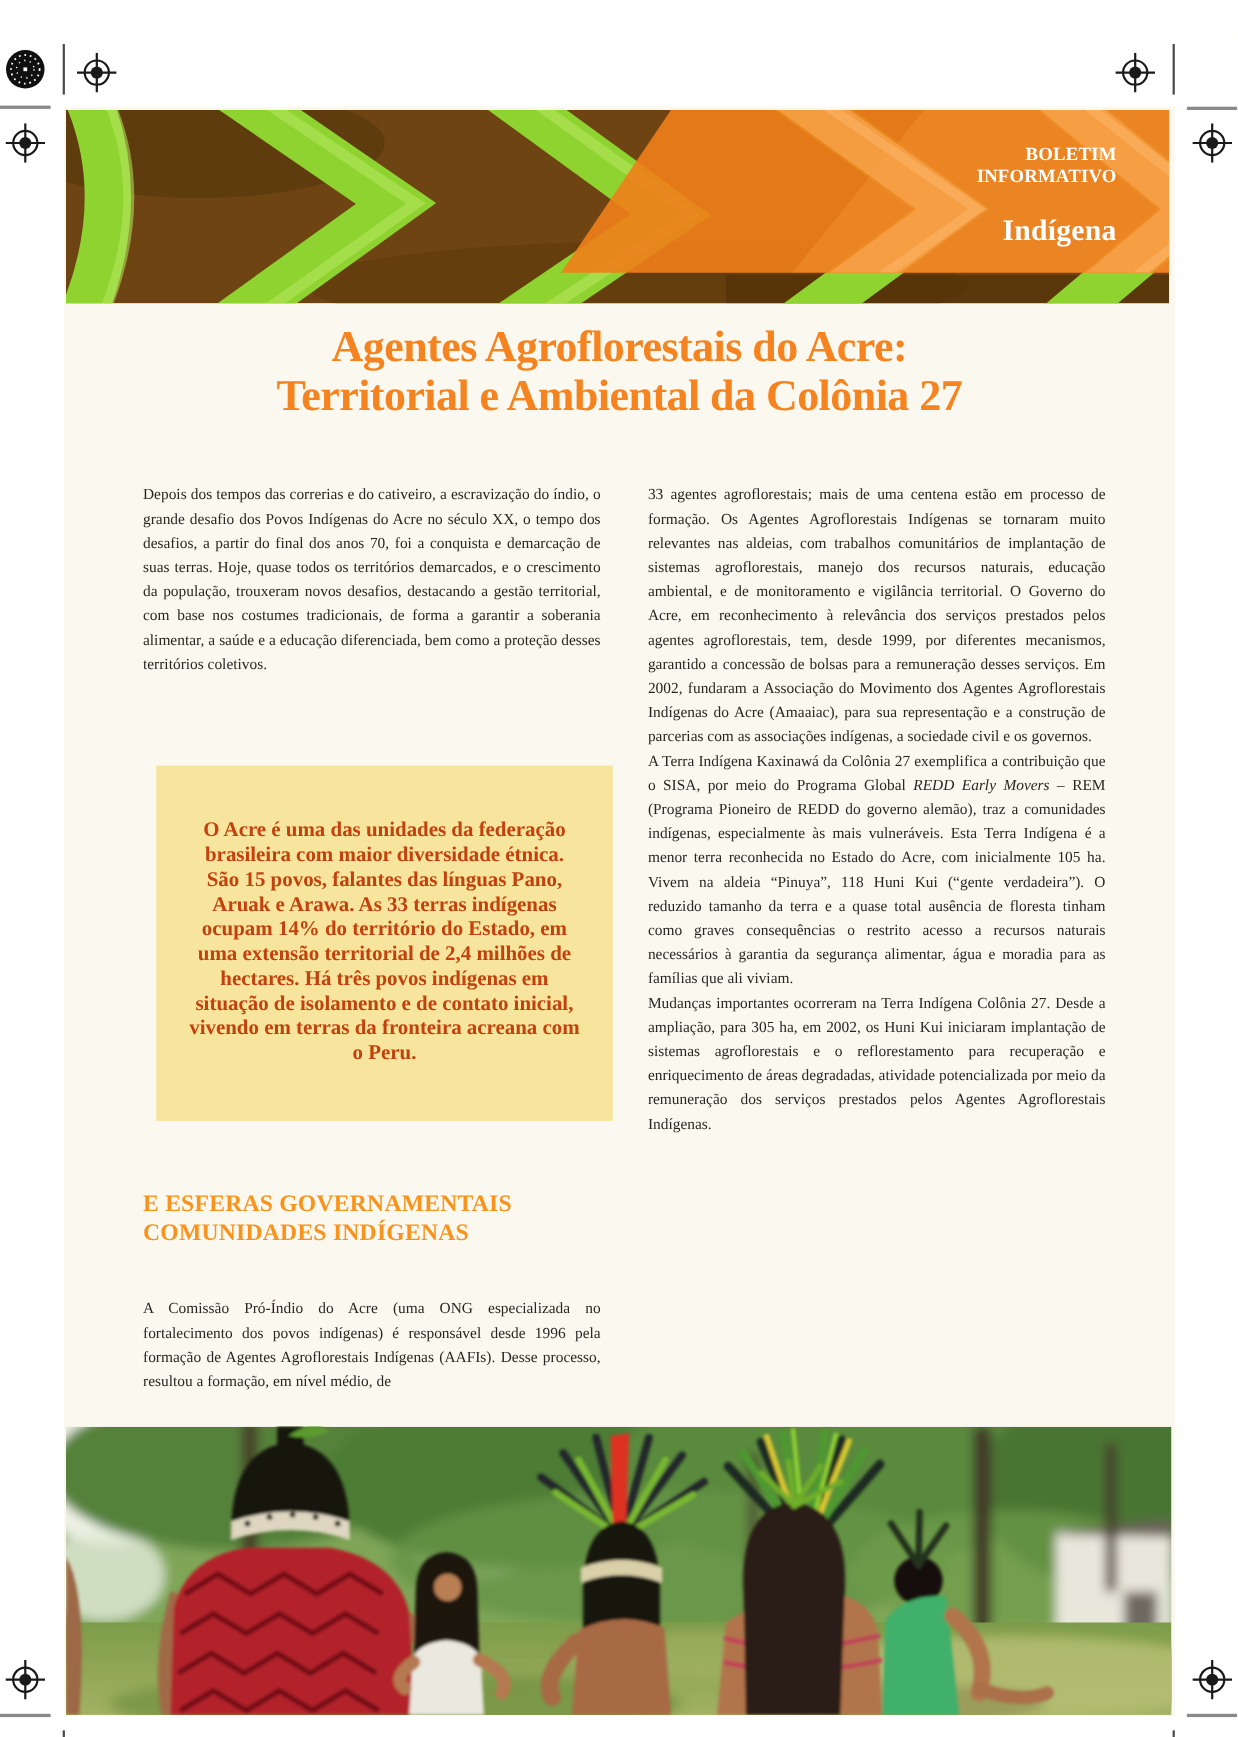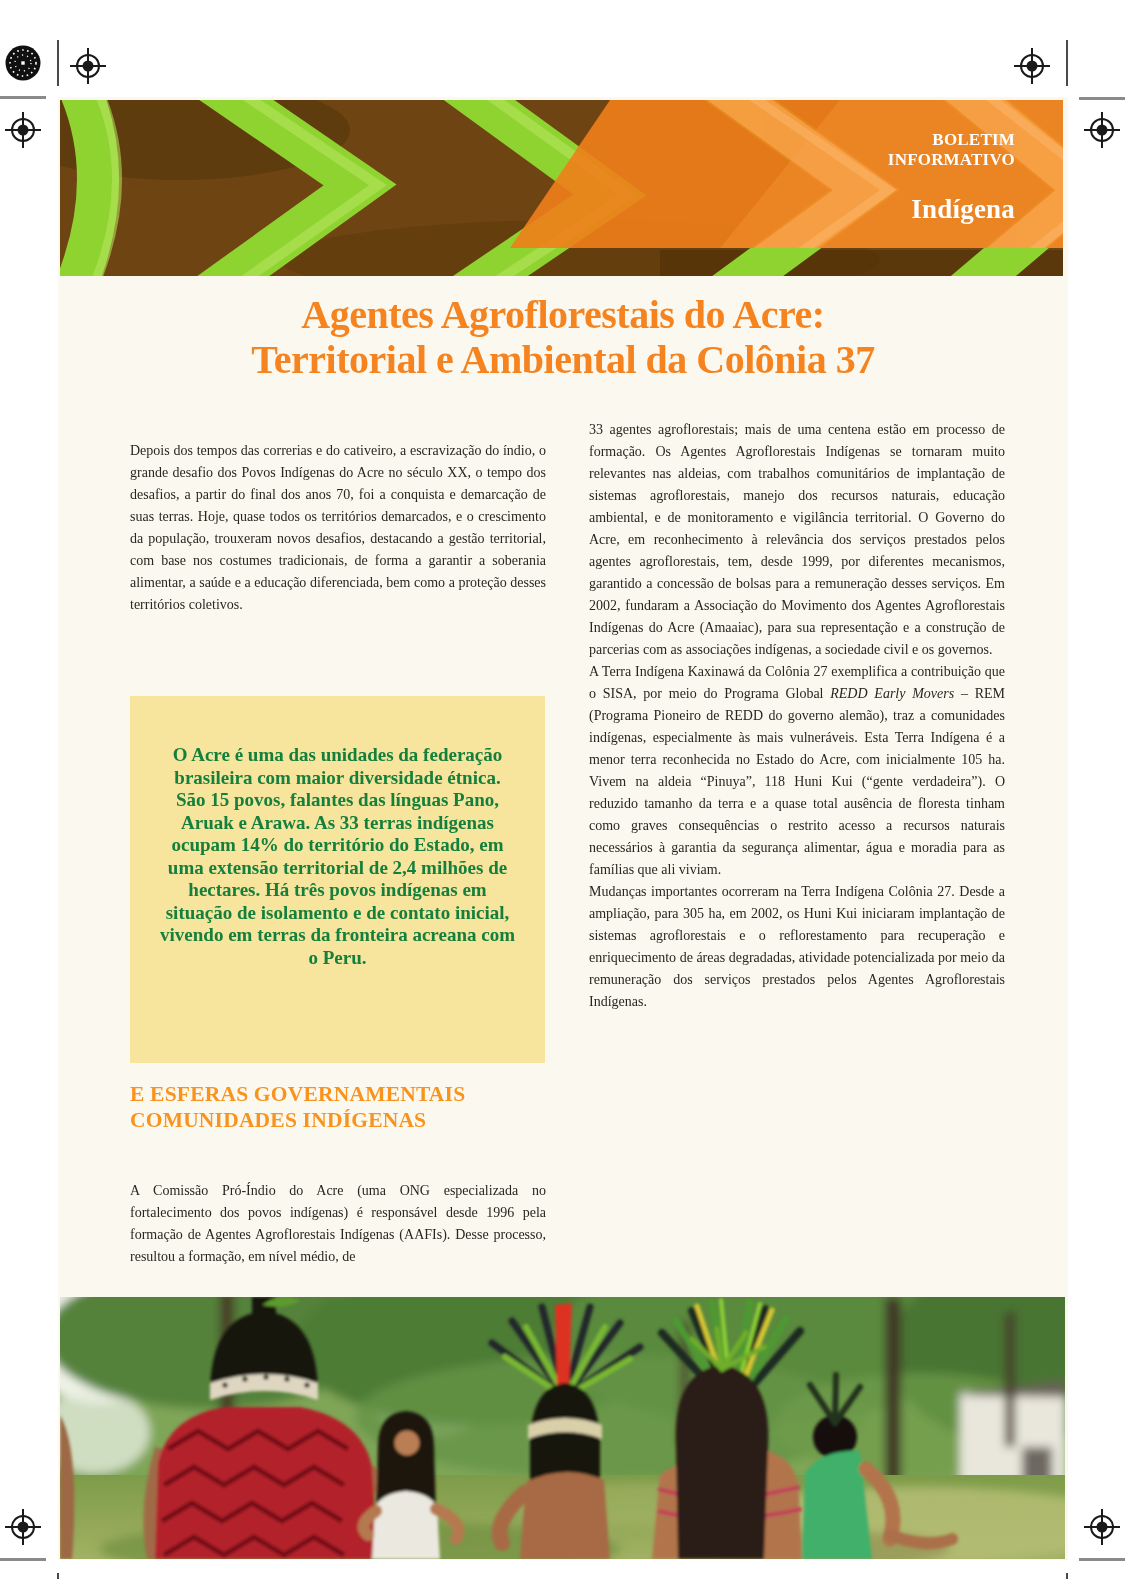--- a/index.html
+++ b/index.html
@@ -25,26 +25,26 @@
   .masthead-kicker { font-size:17px; font-weight:bold; line-height:20px; letter-spacing:.2px; }
   .masthead-title { margin-top:24px; font-size:27px; font-weight:bold; letter-spacing:.2px; }
   
   .article-title {
     position:absolute; left:58px; top:252px; width:1010px; text-align:center;
     color:#f5831f; font-weight:bold; font-size:40px; line-height:45px; letter-spacing:-.5px;
   }
   .col { position:absolute; width:416px; }
   .col p { margin:0; font-size:14px; line-height:22px; text-align:justify; color:#292622; }
   .col-left  { left:130px; }
-  .col-right { left:589px; top:379px; }
+  .col-right { left:589px; top:400px; }
   .intro { top:400px; }
   .callout {
-    position:absolute; left:130px; top:656px; width:415px; height:367px;
+    position:absolute; left:142px; top:656px; width:415px; height:323px;
     background:#f7e49d; box-sizing:border-box; padding:48px 30px 0 30px;
-    text-align:center; font-weight:bold; font-size:19px; line-height:22.5px; color:#15803d;
+    text-align:center; font-weight:bold; font-size:19px; line-height:22.5px; color:#c2410c;
   }
   .section-heading {
     position:absolute; left:130px; top:1041px; width:430px;
     color:#f8941d; font-weight:bold; font-size:21.5px; line-height:26px; letter-spacing:.2px;
   }
   .left-par { top:1140px; }
   .ital { font-style:italic; }
   
   .photo { position:absolute; left:60px; top:1257px; width:1005px; height:262px; overflow:hidden; }
   .photo svg { display:block; }
@@ -99,21 +99,21 @@
       <div class="masthead-kicker">
         <div>BOLETIM</div>
         <div>INFORMATIVO</div>
       </div>
       <div class="masthead-title">Indígena</div>
     </div>
   </div>
 
   <div class="article-title">
     <div>Agentes Agroflorestais do Acre:</div>
-    <div>Territorial e Ambiental da Colônia 37</div>
+    <div>Territorial e Ambiental da Colônia 27</div>
   </div>
 
   <div class="col col-left intro">
     <p>Depois dos tempos das correrias e do cativeiro, a escravização do índio, o grande desafio dos Povos Indígenas do Acre no século XX, o tempo dos desafios, a partir do final dos anos 70, foi a conquista e demarcação de suas terras. Hoje, quase todos os territórios demarcados, e o crescimento da população, trouxeram novos desafios, destacando a gestão territorial, com base nos costumes tradicionais, de forma a garantir a soberania alimentar, a saúde e a educação diferenciada, bem como a proteção desses territórios coletivos.</p>
   </div>
 
   <div class="callout">O Acre é uma das unidades da federação brasileira com maior diversidade étnica.  São 15 povos, falantes das línguas Pano, Aruak e Arawa. As 33 terras indígenas ocupam 14% do território do Estado, em uma extensão territorial de 2,4 milhões de hectares. Há três povos indígenas em situação de isolamento e de contato inicial, vivendo em terras da fronteira acreana com o Peru.</div>
 
   <div class="section-heading">
     <div>E ESFERAS GOVERNAMENTAIS</div>

